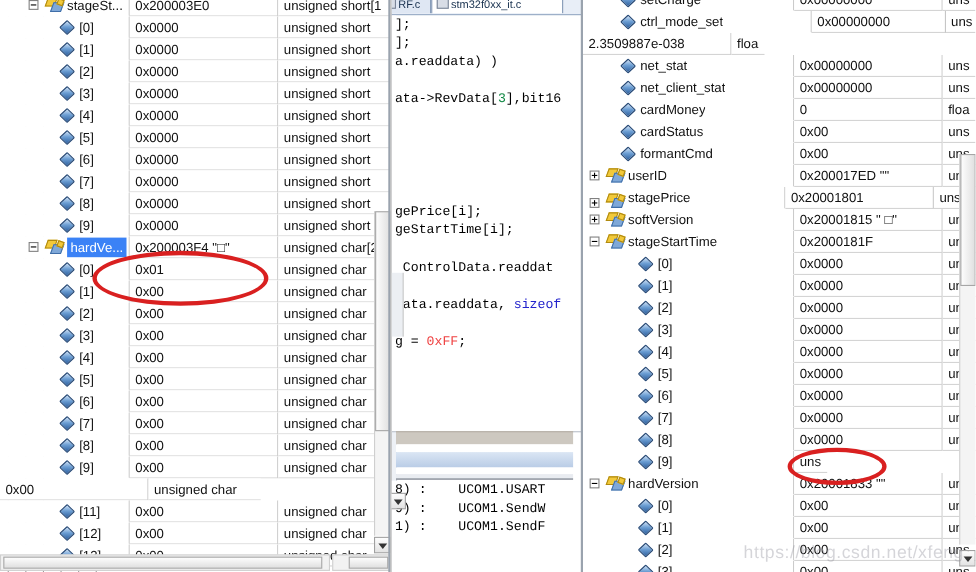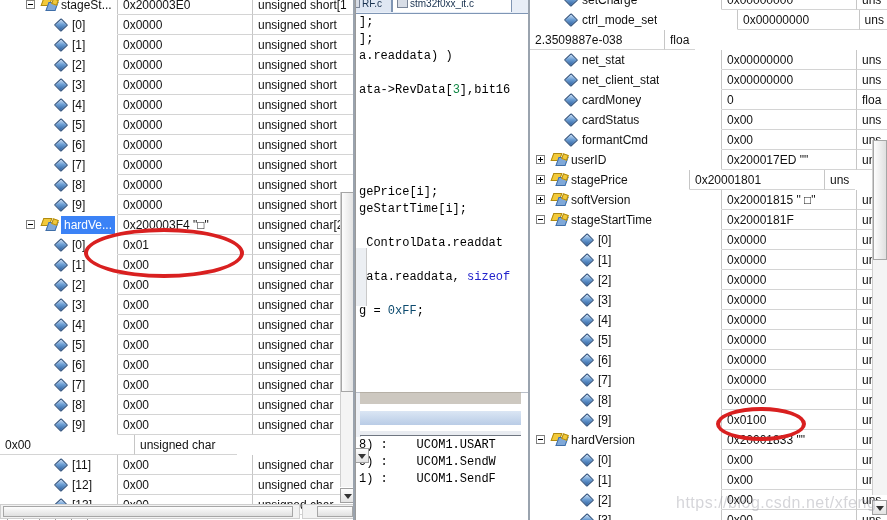--- a/index.html
+++ b/index.html
@@ -216,21 +216,21 @@
     font-family: "Liberation Mono", "DejaVu Sans Mono", monospace;
     font-size: 12px;
     color: #000000;
     white-space: pre;
   }
   .code-top { top: 14px; height: 378px; border-bottom: 1px solid #b9bfc9; }
   .code-bot { top: 437px; height: 83px; }
   .code .ln { height: 17px; line-height: 17px; padding-left: 3px; }
   .kw { color: #2222cc; }
   .num { color: #118844; }
-  .hl { color: #0c4a6e; }
+  .hl { color: #ef4444; }
 
   .ed-gutter {
     position: absolute;
     left: 0; top: 14px; bottom: 0;
     width: 4px;
     background: #eef1f6;
     border-right: 1px solid #c7ccd6;
   }
 
   
@@ -884,21 +884,21 @@
             <span class="lbl">userID</span>
           </div>
           <div class="c-val" style="width: 135px;">
             <span>0x200017ED ""</span>
           </div>
           <div class="c-type" style="width: 30px;">
             <span>uns</span>
           </div>
         </div>
         <div class="row">
-          <div class="c-name" style="width: 160px;">
+          <div class="c-name" style="width: 184px; align-items: flex-end;">
             <span class="indent" style="width: 6px;"></span>
             <span class="expander plus"></span>
             <span class="indent" style="width: 5px;"></span>
             <span class="ico-struct">
               <i class="s1"></i>
               <i class="s2"></i>
               <i class="s3"></i>
             </span>
             <span class="lbl">stagePrice</span>
           </div>
@@ -1073,23 +1073,20 @@
             <span>uns</span>
           </div>
         </div>
         <div class="row">
           <div class="c-name" style="width: 192px;">
             <span class="indent" style="width: 38px;"></span>
             <span class="indent" style="width: 13px;"></span>
             <span class="ico-diamond"></span>
             <span class="lbl">[9]</span>
           </div>
-          <div class="c-val" style="width: 135px;">
-            <span>0x0100</span>
-          </div>
           <div class="c-type" style="width: 30px;">
             <span>uns</span>
           </div>
         </div>
         <div class="row">
           <div class="c-name" style="width: 192px;">
             <span class="indent" style="width: 6px;"></span>
             <span class="expander"></span>
             <span class="indent" style="width: 5px;"></span>
             <span class="ico-struct">

